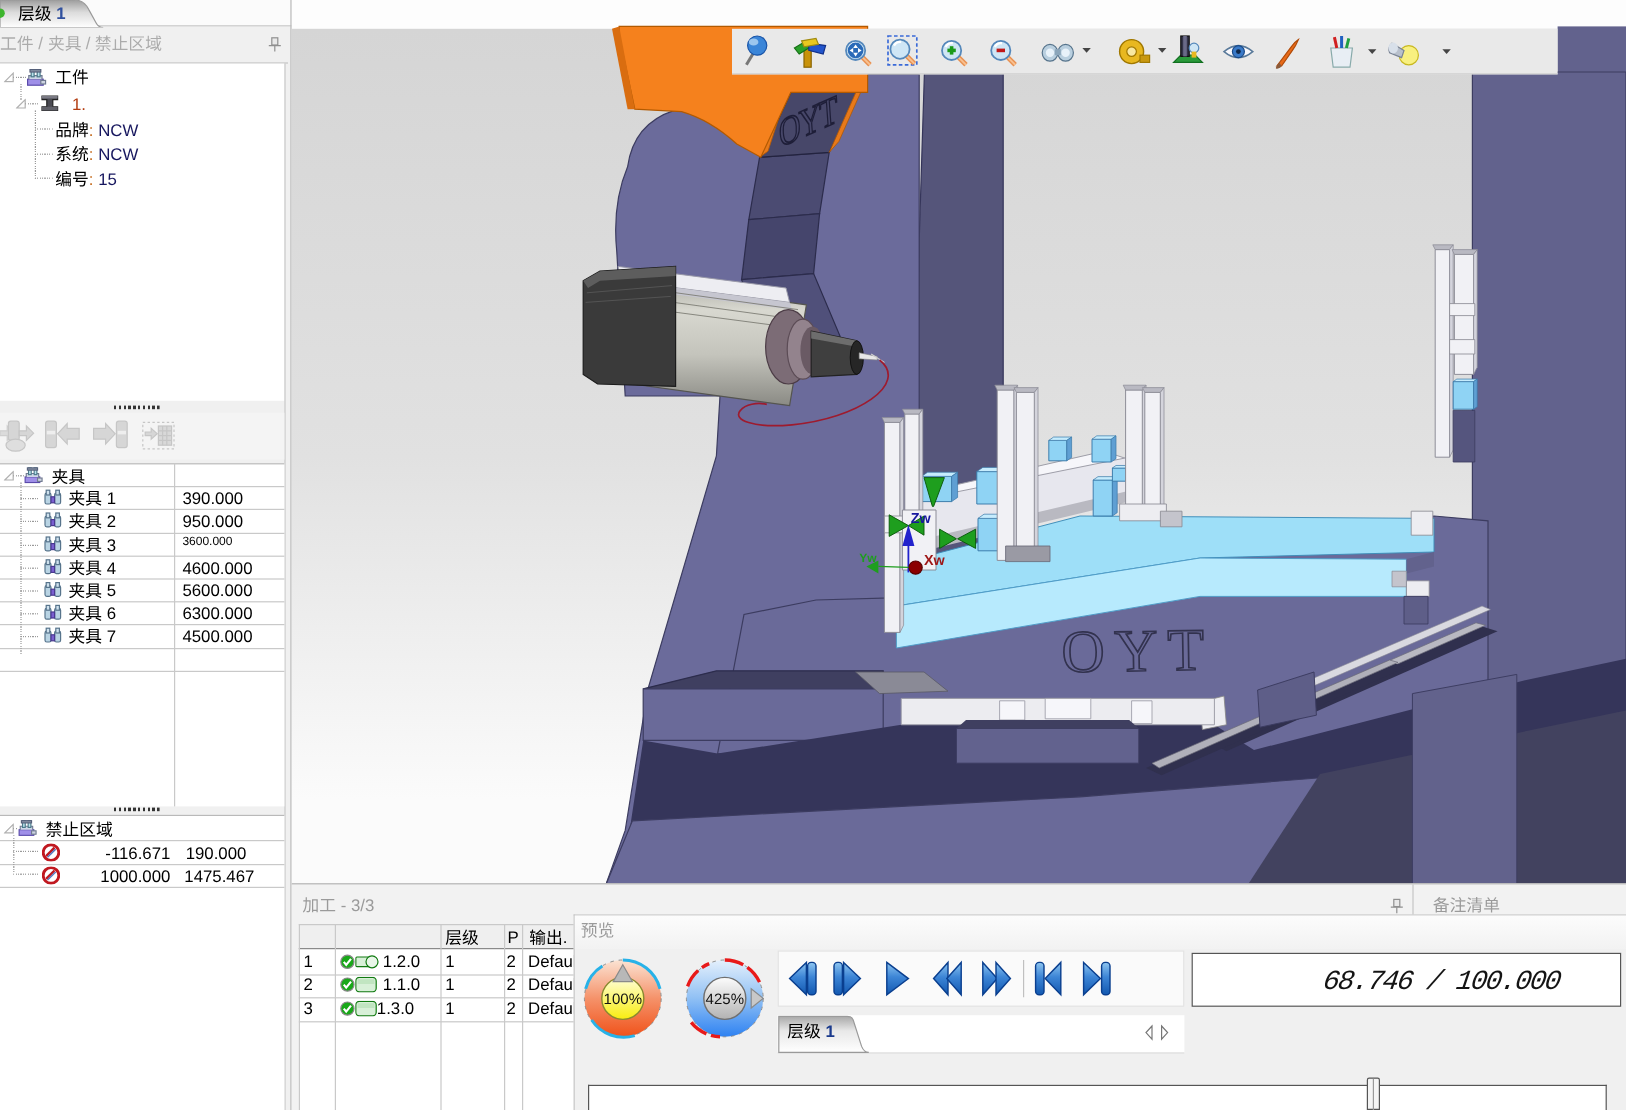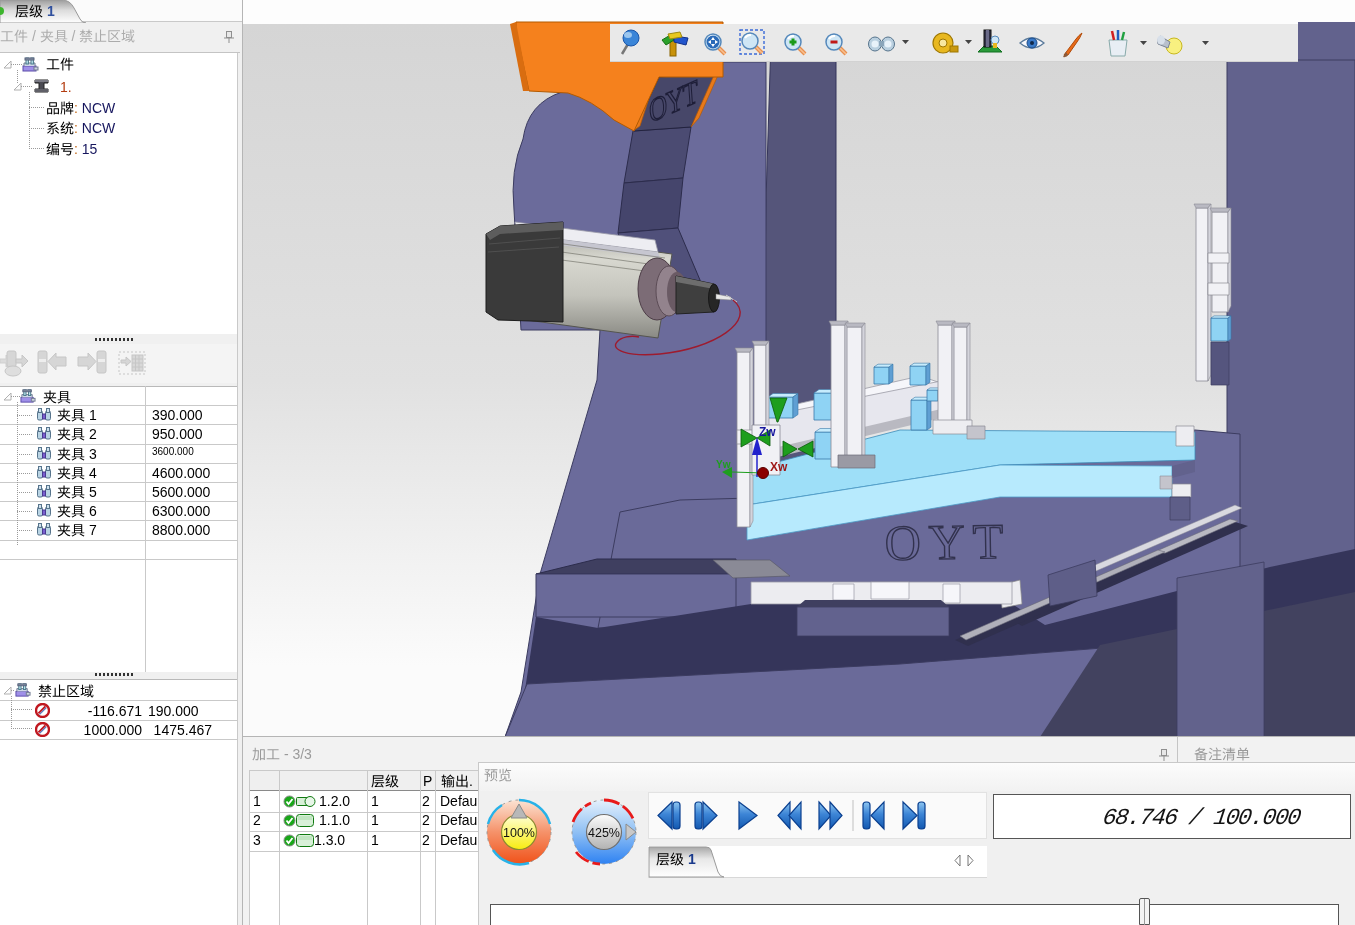--- a/index.html
+++ b/index.html
@@ -328,21 +328,21 @@
         <use href="#u5939"></use>
       </svg><svg class="cj" style="width:14px;height:14px;vertical-align:-2px;">
         <use href="#u5177"></use>
       </svg> 7</div>
 <div class="abs txt" style="left:152px;top:407px;font-size:14px">390.000</div>
 <div class="abs txt" style="left:152px;top:426px;font-size:14px">950.000</div>
 <div class="abs txt" style="left:152px;top:446px;font-size:10px">3600.000</div>
 <div class="abs txt" style="left:152px;top:465px;font-size:14px">4600.000</div>
 <div class="abs txt" style="left:152px;top:484px;font-size:14px">5600.000</div>
 <div class="abs txt" style="left:152px;top:503px;font-size:14px">6300.000</div>
-<div class="abs txt" style="left:152px;top:522px;font-size:14px">8800.000</div>
+<div class="abs txt" style="left:152px;top:522px;font-size:14px">4500.000</div>
 <div class="abs" style="left:95px;top:673px;width:38px;height:3px;background-image:repeating-linear-gradient(90deg,#333 0 2px,transparent 2px 4px)"></div>
 <div class="abs" style="left:0;top:679px;width:237px;height:246px;background:#fff"></div>
 <div class="abs" style="left:0;top:679px;width:237px;height:1px;background:#b9b9b9"></div>
 <div class="abs" style="left:0;top:700px;width:237px;height:1px;background:#c9c9c9"></div>
 <div class="abs" style="left:0;top:719.5px;width:237px;height:1px;background:#c9c9c9"></div>
 <div class="abs" style="left:0;top:739px;width:237px;height:1px;background:#c9c9c9"></div>
 <svg class="abs" style="left:3px;top:686px" width="9" height="9">
       <path d="M1,8 L8,8 L8,1 Z" fill="#fdfdfd" stroke="#b0b0b0" stroke-width="1"></path>
     </svg>
 <div class="abs" style="left:11px;top:690px;width:4px;height:1px;background-image:repeating-linear-gradient(90deg,#9a9a9a 0 1px,transparent 1px 2px)"></div>
@@ -370,21 +370,21 @@
 <circle cx="7.5" cy="7.5" r="6.5" fill="#fff" stroke="#c01820" stroke-width="2.4"></circle>
 <path d="M3.4,10.4 L10.4,3.4" stroke="#c01820" stroke-width="2" fill="none"></path>
 <path d="M4.6,11.4 L11.4,4.6" stroke="#5577c0" stroke-width="1.2" fill="none"></path>
 </svg>
 <svg class="abs" style="left:35px;top:722px" width="15" height="15" viewBox="0 0 15 15">
 <circle cx="7.5" cy="7.5" r="6.5" fill="#fff" stroke="#c01820" stroke-width="2.4"></circle>
 <path d="M3.4,10.4 L10.4,3.4" stroke="#c01820" stroke-width="2" fill="none"></path>
 <path d="M4.6,11.4 L11.4,4.6" stroke="#5577c0" stroke-width="1.2" fill="none"></path>
 </svg>
 <div class="abs txt" style="left:55px;top:703px;width:87px;text-align:right;font-size:14px">-116.671</div>
-<div class="abs txt" style="left:148px;top:703px;width:64px;text-align:left;font-size:14px">190.000</div>
+<div class="abs txt" style="left:148px;top:703px;width:64px;text-align:center;font-size:14px">190.000</div>
 <div class="abs txt" style="left:55px;top:722px;width:87px;text-align:right;font-size:14px">1000.000</div>
 <div class="abs txt" style="left:148px;top:722px;width:64px;text-align:right;font-size:14px">1475.467</div>
 <svg class="abs" style="left:243px;top:0" width="1112" height="737" viewBox="243 0 1112 737">
 <defs>
  <linearGradient id="vbg" x1="0" y1="0" x2="0" y2="1">
   <stop offset="0" stop-color="#d5d5d5"></stop>
           <stop offset="0.5" stop-color="#e1e1e1"></stop>
           <stop offset="0.9" stop-color="#fbfbfb"></stop>
  </linearGradient>
  <linearGradient id="cyl" x1="0" y1="0" x2="0" y2="1">

